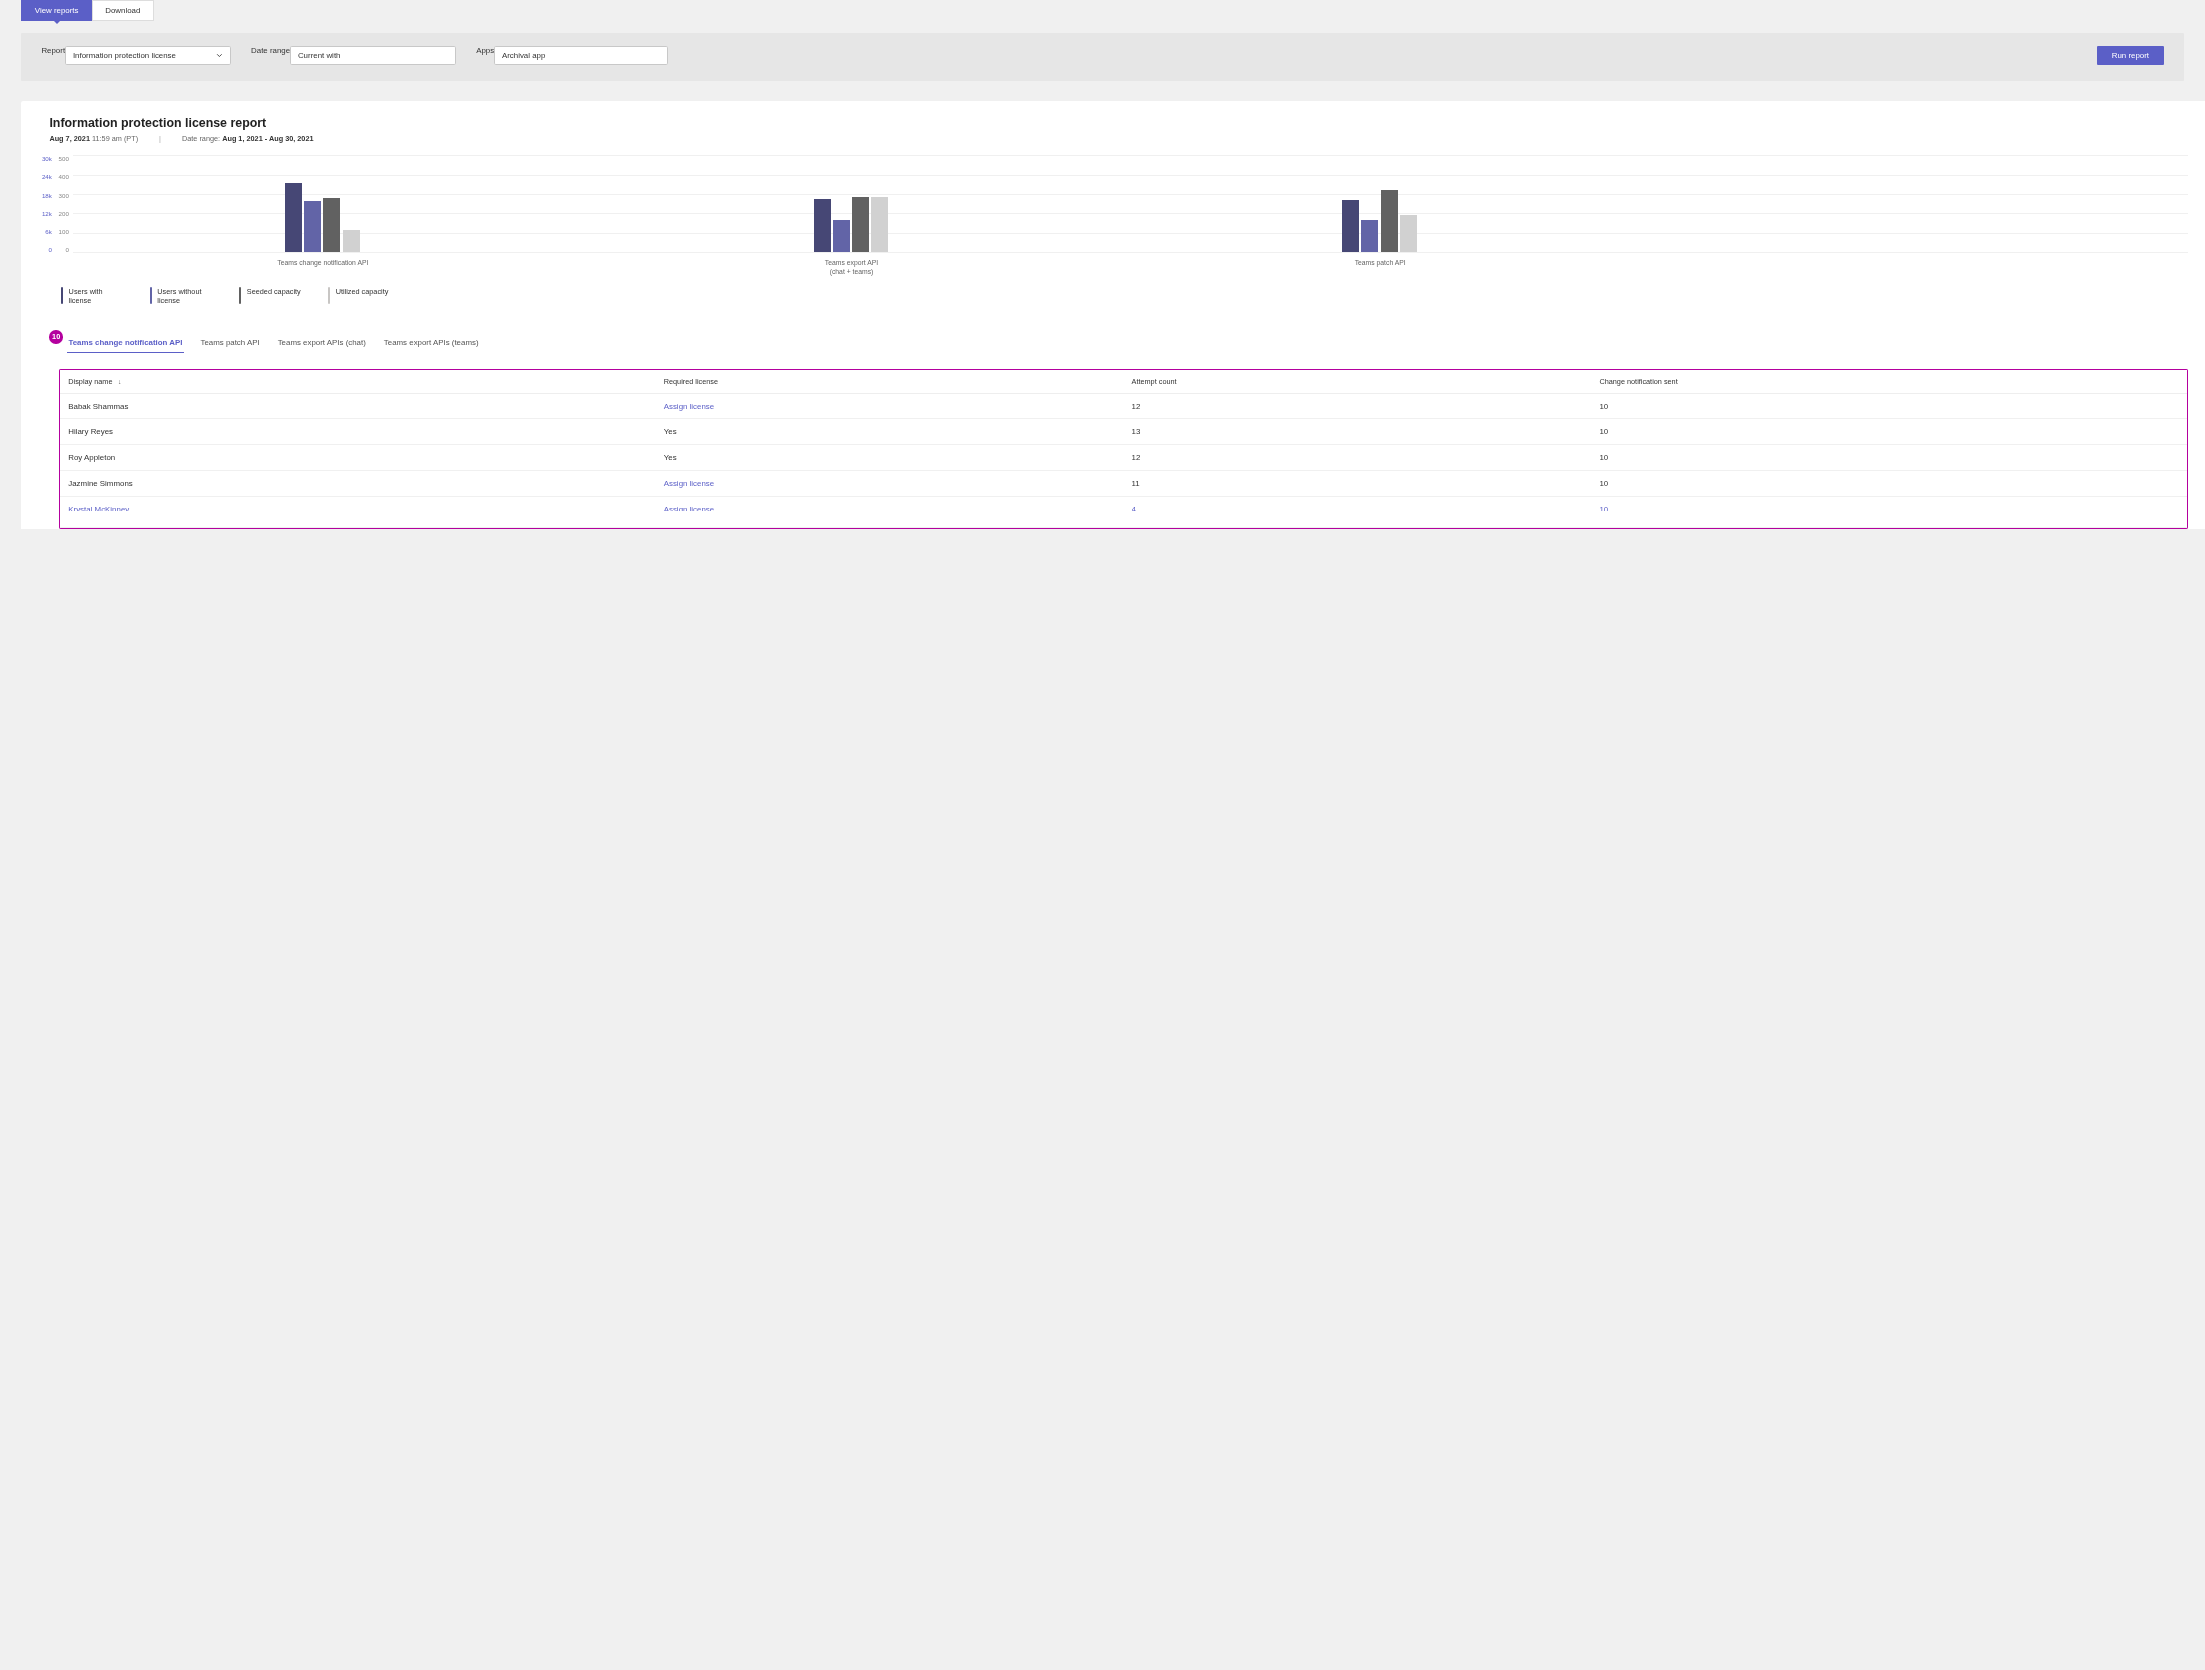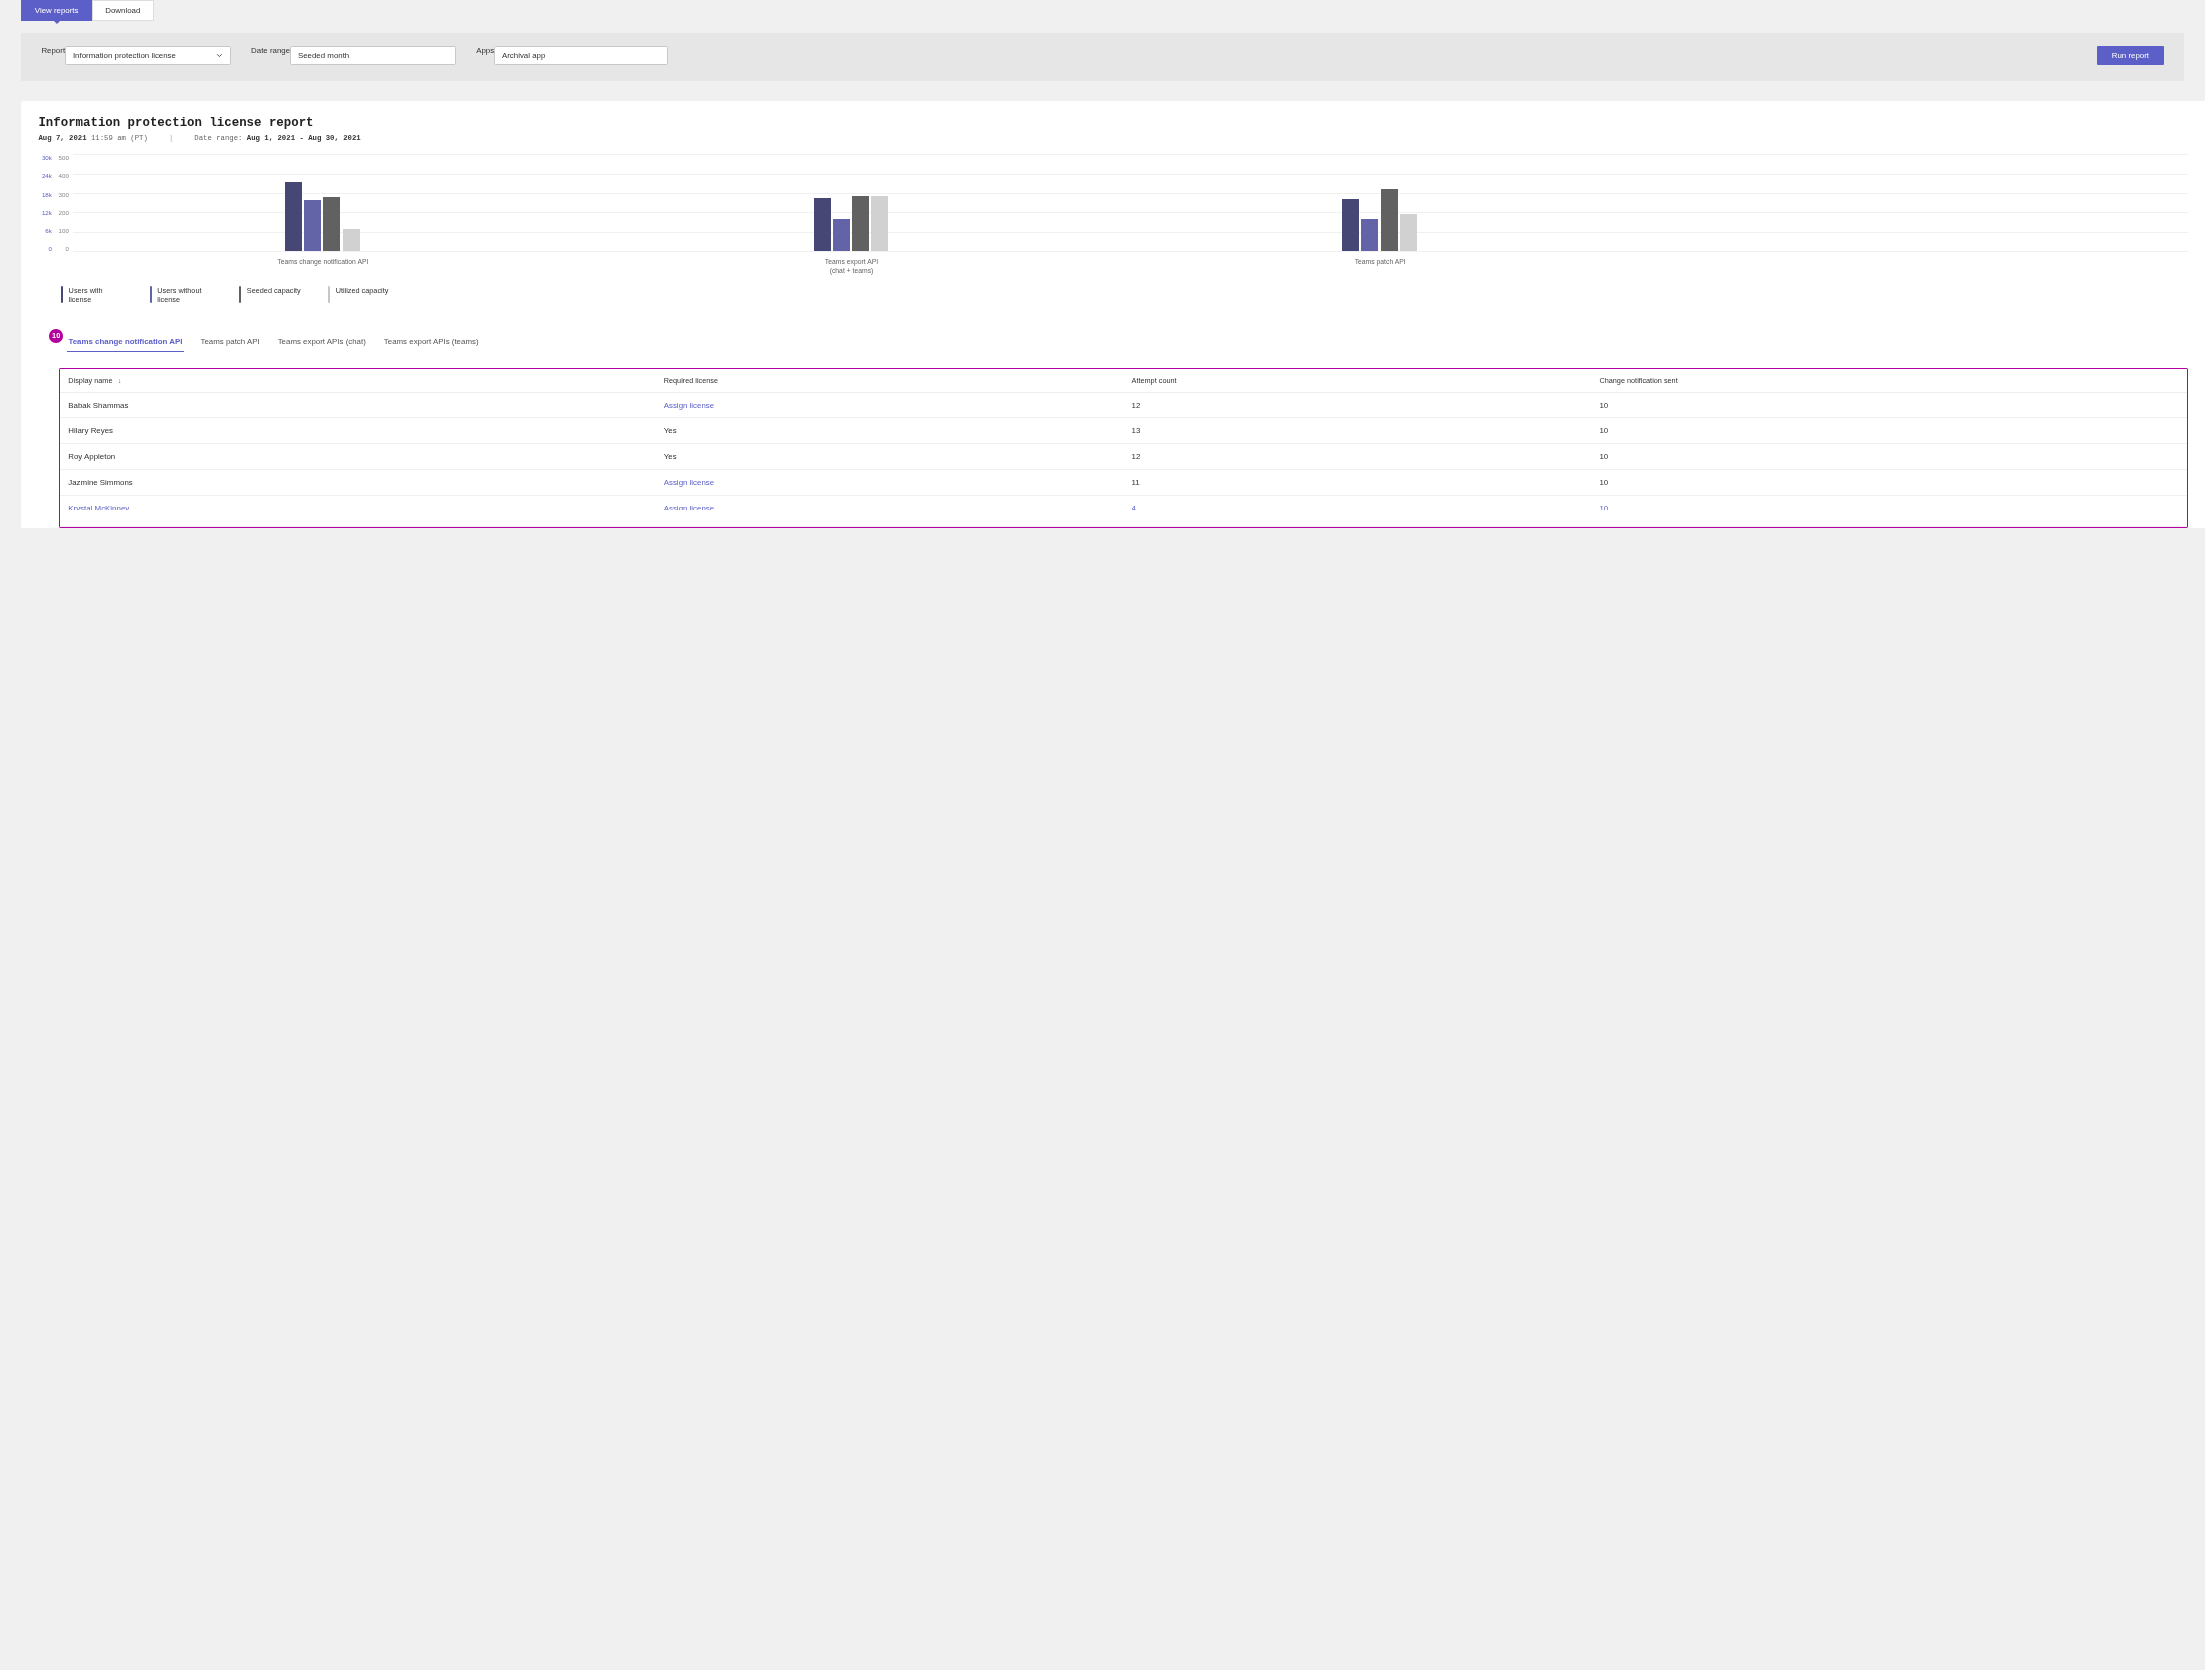--- a/index.html
+++ b/index.html
@@ -75,21 +75,21 @@
   .chev polyline { fill: none; stroke: #333; stroke-width: 1.5; }
 
   
   .report-card {
     background: #fff;
     margin: 20px 0 0 21.4px;
     border-radius: 2.3px 0 0 0;
     padding: 15.8px 0 0 0;
     min-height: 416px;
   }
-  .report-header { padding: 0 17px; font-family: Liberation Mono, monospace; }
+  .report-header { padding: 0 28px; }
   .report-title { font-size: 12.4px; font-weight: 600; color: #222; }
   .report-meta {
     margin-top: 3.4px;
     font-size: 7.3px;
     color: #666;
     display: flex;
     align-items: center;
     gap: 21px;
   }
   .report-meta b { color: #333; font-weight: 600; }
@@ -202,21 +202,21 @@
       <div class="filter-field">
         <span>Information protection license</span>
         <svg class="chev" viewBox="0 0 12 12">
             <polyline points="2,4 6,8 10,4"></polyline>
           </svg>
       </div>
     </div>
     <div class="filter-group fg-date">
       <span class="filter-label">Date range</span>
       <div class="filter-field">
-        <span>Seeded month</span>
+        <span>Current with</span>
       </div>
     </div>
     <div class="filter-group fg-apps">
       <span class="filter-label">Apps</span>
       <div class="filter-field">
         <span>Archival app</span>
       </div>
     </div>
     <button class="run-btn">Run report</button>
   </div>

